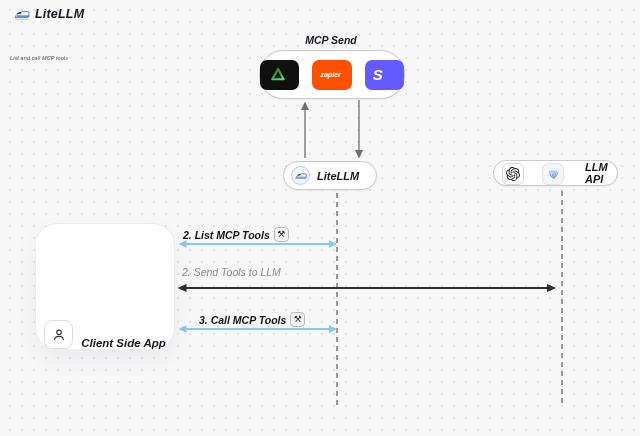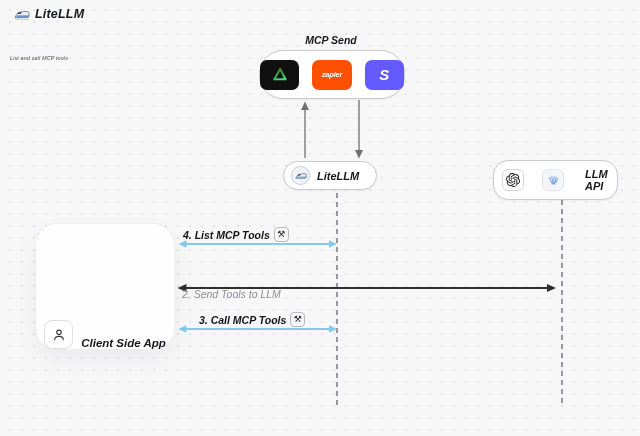--- a/index.html
+++ b/index.html
@@ -13,40 +13,40 @@
   .abs{position:absolute;}
   
   .brand{left:14px;top:7px;display:flex;align-items:center;gap:5px;}
   .brand-label{font-size:12.5px;font-weight:700;color:#16181d;letter-spacing:.2px;}
   .page-title{left:10px;top:30px;font-size:16px;font-weight:800;color:#0f1013;letter-spacing:-.3px;}
   .page-subtitle{left:10px;top:55px;font-size:5.5px;color:#4c4c52;letter-spacing:.1px;}
   
   .node{background:#fff;border:1px solid #c9c9ce;box-shadow:0 1px 2px rgba(0,0,0,.05);}
   .mcp-label{left:259px;top:34px;width:144px;text-align:center;font-size:10.5px;font-weight:600;color:#17181c;}
   .mcp-box{left:259px;top:50px;width:144px;height:47px;border-radius:24px;display:flex;align-items:center;justify-content:center;gap:13px;}
-  .tool-sq{width:48px;height:30px;border-radius:7px;display:flex;align-items:center;justify-content:center;}
+  .tool-sq{width:48px;height:30px;border-radius:7px;display:flex;align-items:center;justify-content:flex-start;padding-left:8px;}
   .tool-sq.zap{font-size:7.5px;font-weight:800;color:#fff;letter-spacing:-.2px;}
   .tool-sq.stripe{font-size:15px;font-weight:800;color:#fff;}
   .litellm-node{left:283px;top:161px;width:94px;height:29px;border-radius:15px;display:flex;align-items:center;gap:7px;padding-left:7px;box-sizing:border-box;}
   .node-chip{width:17px;height:17px;border-radius:50%;background:#eef4fa;border:1px solid #c9ccd2;display:flex;align-items:center;justify-content:center;flex:0 0 auto;}
   .litellm-label{font-size:11px;font-weight:700;color:#17181c;}
-  .llm-node{left:493px;top:160px;width:125px;height:40px;border-radius:15px;display:flex;align-items:center;gap:18px;padding-left:8px;box-sizing:border-box;}
+  .llm-node{left:493px;top:160px;width:125px;height:26px;border-radius:15px;display:flex;align-items:flex-end;gap:18px;padding-left:8px;box-sizing:border-box;}
   .mini-sq{width:20px;height:20px;border-radius:6px;display:flex;align-items:center;justify-content:center;flex:0 0 auto;}
   .openai-sq{background:#fff;border:1px solid #d6d6da;}
   .blue-sq{background:#f3f5f9;border:1px solid #e1e4ea;}
   .llm-label{font-size:11px;font-weight:600;color:#17181c;margin-left:3px;}
   .client-node{left:35px;top:223px;width:138px;height:125px;border-radius:22px;background:rgba(255,255,255,.84);border:1px solid #ececf1;box-shadow:0 10px 24px rgba(20,20,40,.05);display:flex;align-items:flex-end;justify-content:center;gap:8px;}
   .person-badge{width:27px;height:27px;border-radius:8px;background:#fff;border:1px solid #dfe0e4;display:flex;align-items:center;justify-content:center;flex:0 0 auto;}
   .client-label{font-size:11.5px;font-weight:600;color:#17181c;}
   
   .step{display:flex;align-items:center;gap:4px;font-size:10.5px;}
   .step-dark{font-weight:700;color:#141418;}
   .step-gray{font-weight:500;color:#8e8e94;}
   .step1{left:183px;top:227px;}
-  .step2{left:182px;top:288px;}
+  .step2{left:182px;top:266px;}
   .step3{left:183px;top:312px;margin-left:16px;}
   .tool-badge{display:inline-flex;align-items:center;justify-content:center;width:13px;height:13px;border-radius:4px;background:#f6f6f7;border:1px solid #b9b9bf;font-size:9px;line-height:1;color:#1d1d21;font-family:"DejaVu Sans",sans-serif;}
   svg{display:block;}
   .connector-layer{left:0;top:0;pointer-events:none;}
 </style>
 </head>
 <body>
 
 <div class="canvas">
 
@@ -152,21 +152,21 @@
     <span class="person-badge">
       <svg width="16" height="16" viewBox="0 0 24 24" fill="none" stroke="#3a3a3e" stroke-width="1.7" stroke-linecap="round">
         <circle cx="12" cy="8" r="3.4"></circle>
         <path d="M5.5 19 C5.5 15.6 8.4 14 12 14 C15.6 14 18.5 15.6 18.5 19"></path>
       </svg>
     </span>
     <span class="client-label">Client Side App</span>
   </div>
 
   <div class="abs step step-dark step1">
-    <span>4. List MCP Tools</span>
+    <span>2. List MCP Tools</span>
     <span class="tool-badge">⚒</span>
   </div>
   <div class="abs step step-gray step2">
     <span>2. Send Tools to LLM</span>
   </div>
   <div class="abs step step-dark step3">
     <span>3. Call MCP Tools</span>
     <span class="tool-badge">⚒</span>
   </div>
 

